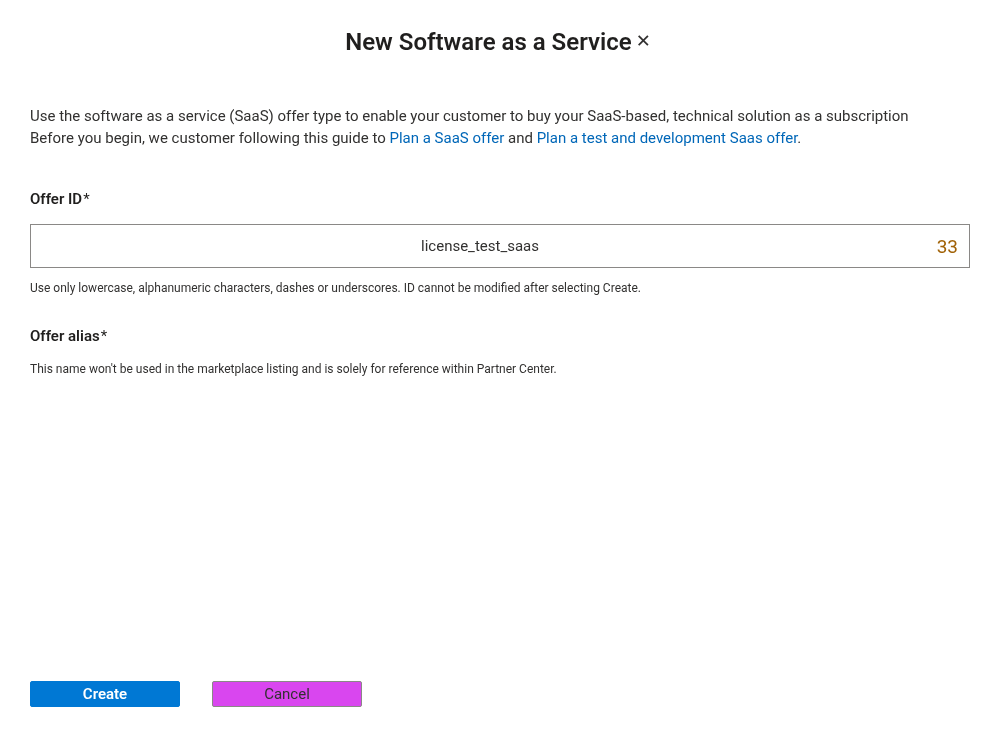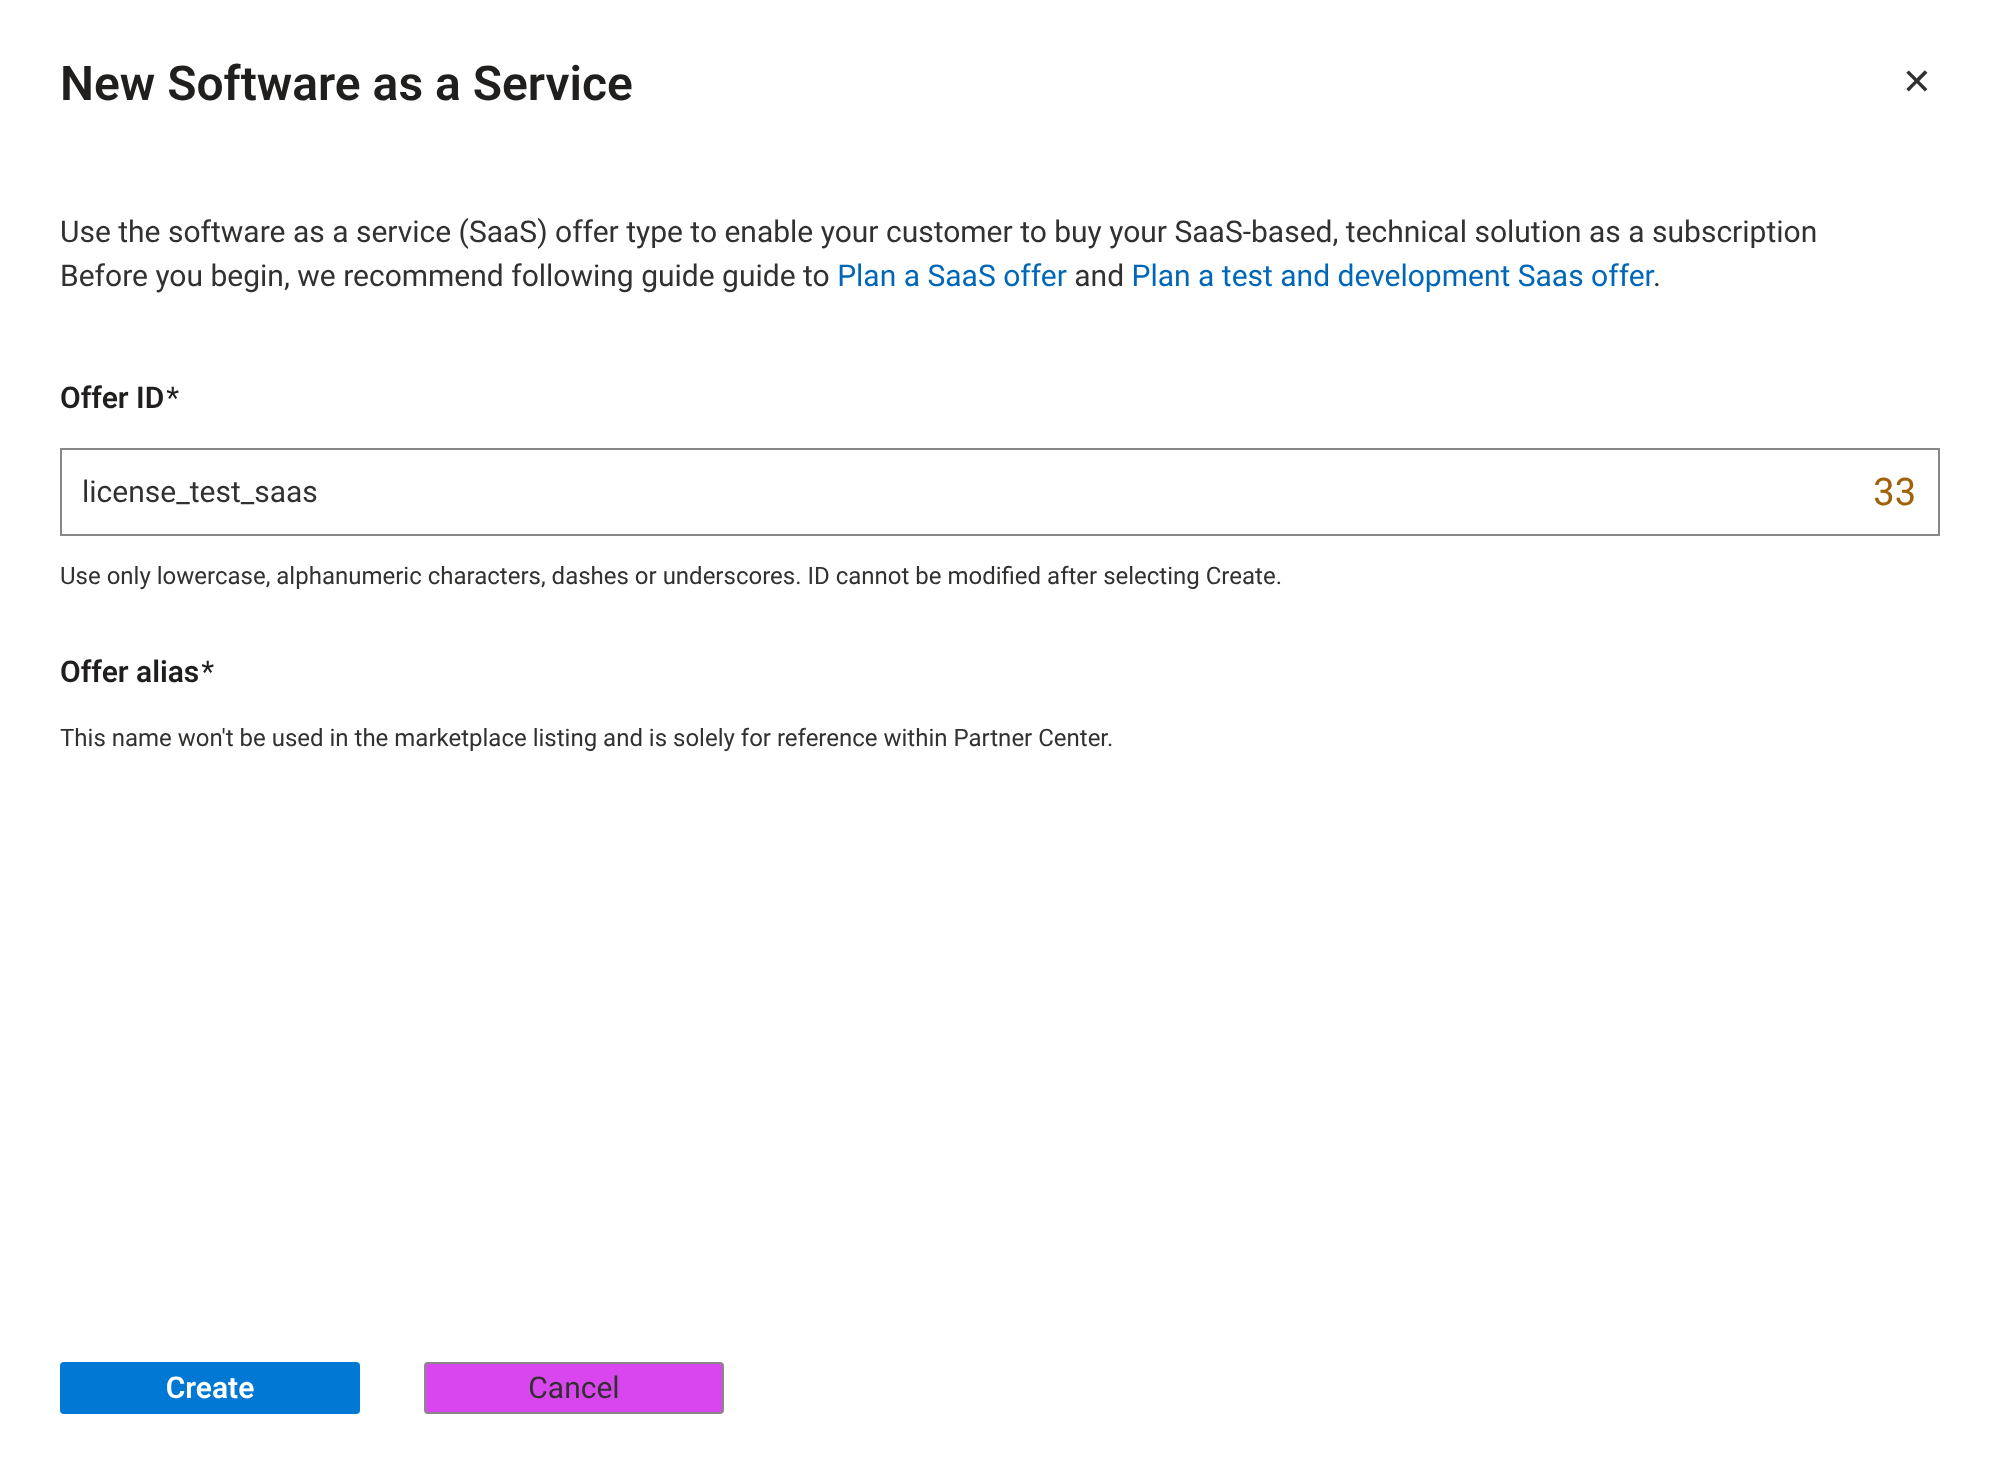--- a/index.html
+++ b/index.html
@@ -12,21 +12,21 @@
       font-size: 14px;
       color: #323130;
       background: #ffffff;
       width: 1000px;
       height: 737px;
       position: relative;
       padding: 28px 30px 30px 30px;
     }
     .header-row {
       display: flex;
-      justify-content: space-between;
+      justify-content: center;
       align-items: flex-start;
       margin-bottom: 50px;
     }
     .dialog-title {
       font-size: 24px;
       font-weight: 600;
       color: #201f1e;
     }
     .close-x {
       font-size: 18px;
@@ -67,20 +67,21 @@
     }
     .field-input-wrap input {
       width: 100%;
       height: 44px;
       border: 1px solid #8a8886;
       font-size: 15px;
       padding: 0 50px 0 10px;
       font-family: inherit;
       color: #323130;
       outline: none;
+      text-align: center;
     }
     .field-input-wrap.focused input {
       border-color: #0078d4;
       border-width: 1px;
       box-shadow: inset 0 0 0 1px #0078d4;
     }
     .field-input-wrap .char-count {
       position: absolute;
       right: 12px;
       top: 50%;
@@ -124,21 +125,21 @@
 </head>
 <body>
 
 <div class="header-row">
   <h1 class="dialog-title">New Software as a Service</h1>
   <div class="close-x">✕</div>
 </div>
 
 <div class="intro">
   <span>Use the software as a service (SaaS) offer type to enable your customer to buy your SaaS-based, technical solution as a subscription</span><br>
-  <span>Before you begin, we recommend following guide guide to </span><a href="#">Plan a SaaS offer</a><span> and </span><a href="#">Plan a test and development Saas offer</a><span>.</span>
+  <span>Before you begin, we customer following this guide to </span><a href="#">Plan a SaaS offer</a><span> and </span><a href="#">Plan a test and development Saas offer</a><span>.</span>
 </div>
 
 <div class="field-block">
   <label class="field-label">
     <span>Offer ID</span><span class="required-star">*</span>
   </label>
   <div class="field-input-wrap">
     <input type="text" value="license_test_saas" style="">
     <span class="char-count">33</span>
   </div>

